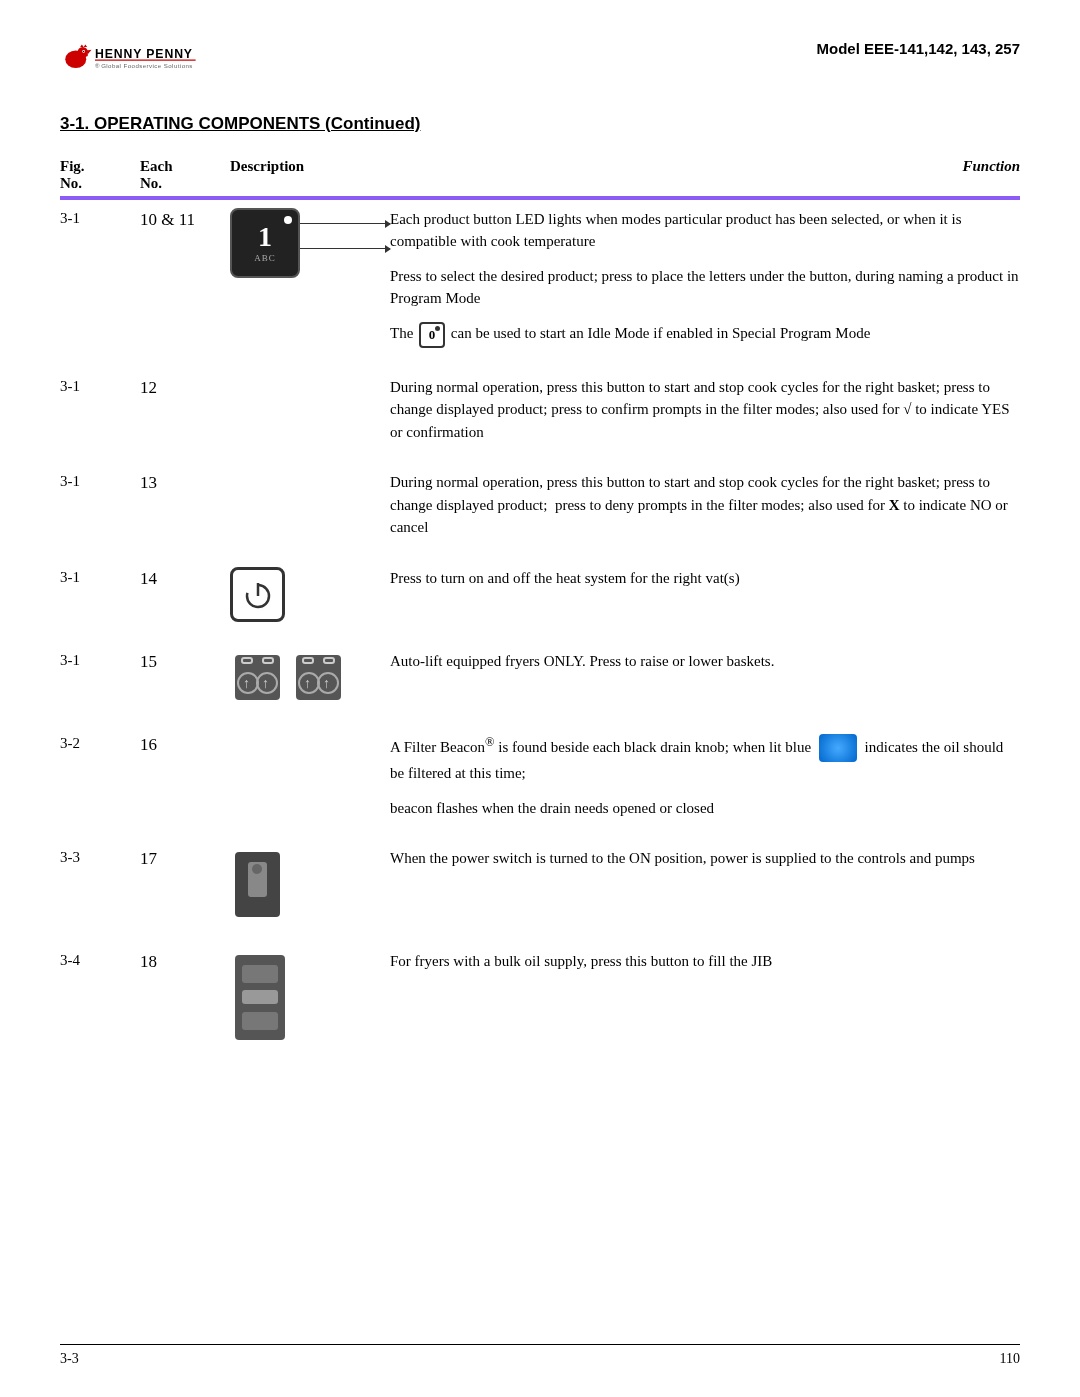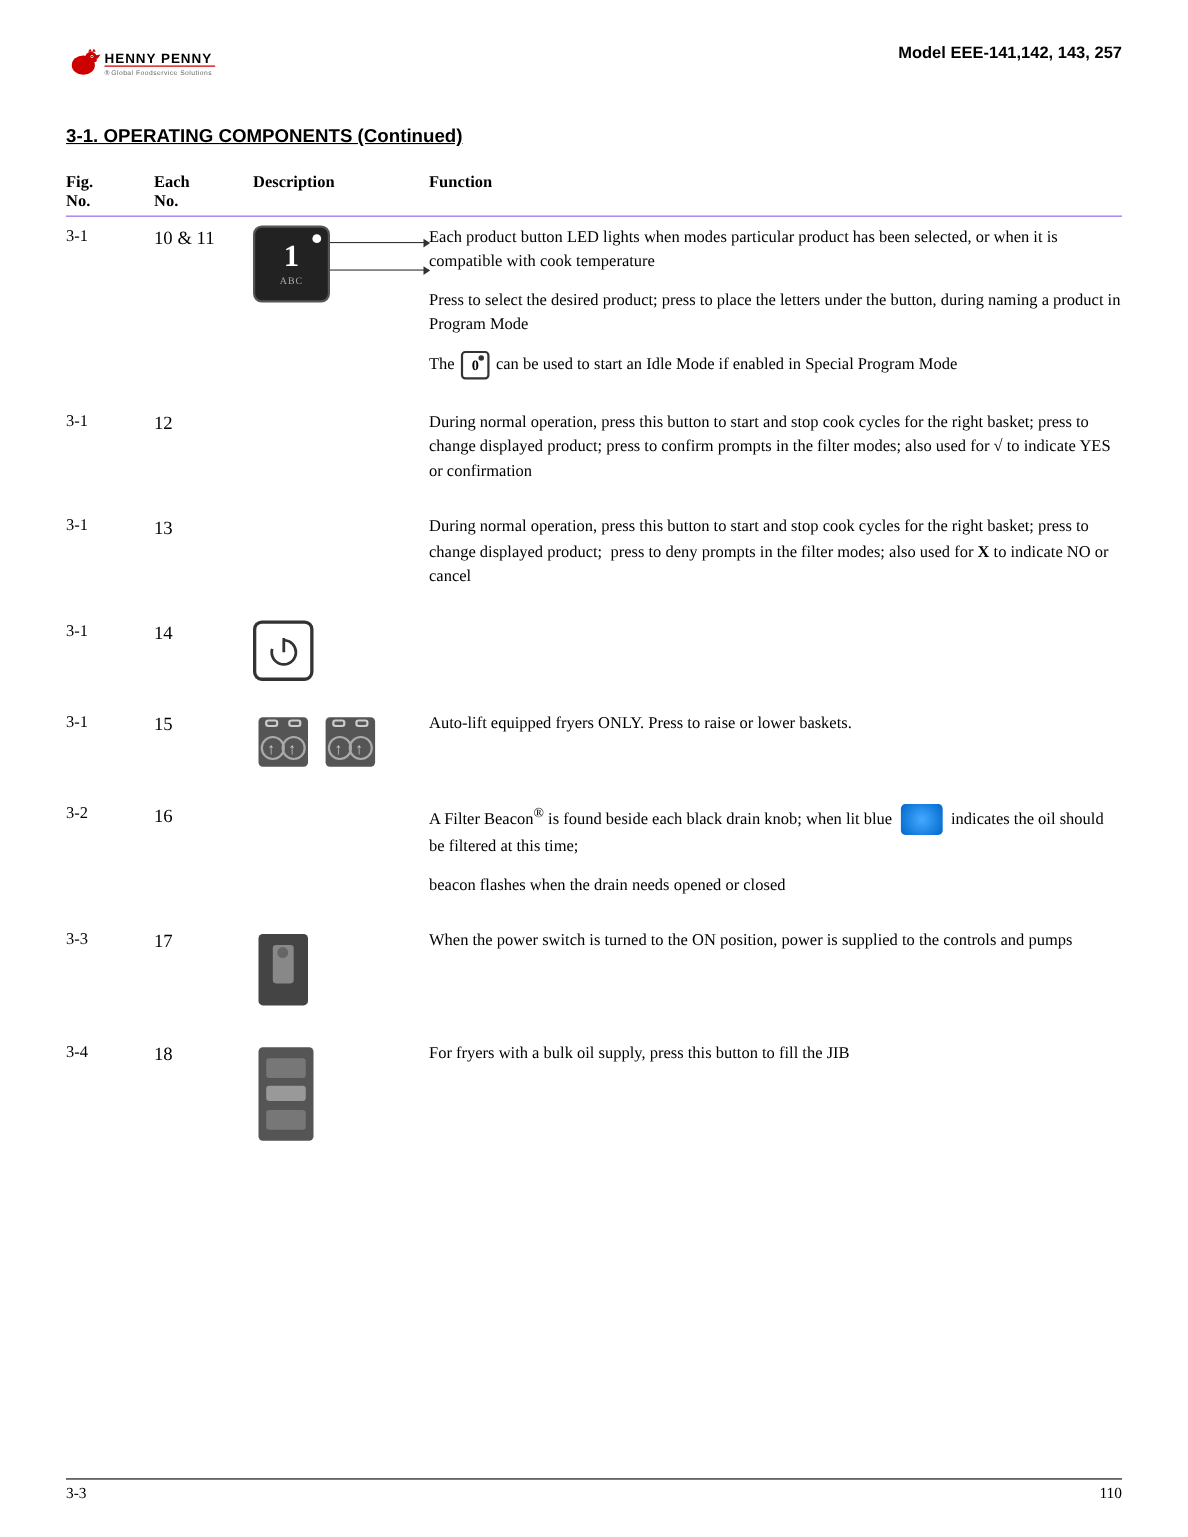--- a/index.html
+++ b/index.html
@@ -53,28 +53,28 @@
       text-decoration: underline;
       margin-bottom: 24px;
       font-family: Arial, sans-serif;
     }
 
     
     .table-header {
       display: grid;
       grid-template-columns: 80px 90px 160px 1fr;
       margin-bottom: 8px;
-      border-bottom: 1px solid #8b5cf6;
+      border-bottom: 4px solid #8b5cf6;
       padding-bottom: 4px;
     }
 
     .col-fig { font-weight: bold; font-size: 15px; }
     .col-item { font-weight: bold; font-size: 15px; }
     .col-desc { font-weight: bold; font-size: 15px; }
-    .col-func { font-weight: bold; font-size: 15px; text-align: left; }
+    .col-func { font-weight: bold; font-size: 15px; text-align: right; font-style: italic; }
 
     .col-fig-no { font-weight: bold; font-size: 15px; }
     .col-item-no { font-weight: bold; font-size: 15px; }
 
     
     .data-row {
       display: grid;
       grid-template-columns: 80px 90px 160px 1fr;
       margin-bottom: 28px;
       align-items: start;
@@ -336,20 +336,23 @@
     <div class="cell-fig">3-1</div>
     <div class="cell-item">14</div>
     <div class="cell-img">
       <div class="power-icon">
 
         <svg width="36" height="36" viewBox="0 0 36 36">
           <circle cx="18" cy="20" r="11" fill="none" stroke="#333" stroke-width="2.5" stroke-dasharray="45 15" stroke-dashoffset="7.5"></circle>
           <line x1="18" y1="7" x2="18" y2="20" stroke="#333" stroke-width="2.5"></line>
         </svg>
       </div>
+    </div>
+    <div class="cell-func">
+      <div class="func-para">Press to turn on and off the heat system for the right vat(s)</div>
     </div>
   </div>
 
   <div class="data-row">
     <div class="cell-fig">3-1</div>
     <div class="cell-item">15</div>
     <div class="cell-img">
 
       <div style="display:flex; gap:6px;">
         <svg width="55" height="55" viewBox="0 0 55 55">

